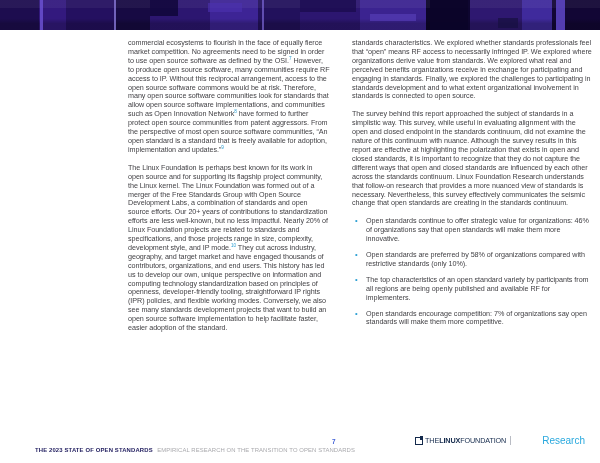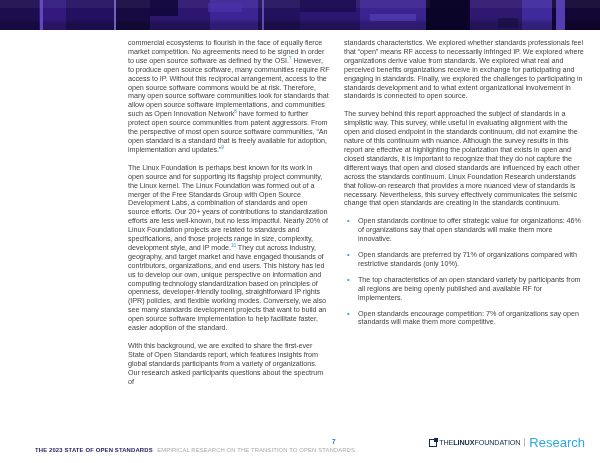--- a/index.html
+++ b/index.html
@@ -39,21 +39,21 @@
   .hb5{left:300px;width:56px;height:12px;background:#1a0b4c;opacity:.75;}
   .hb6{left:370px;width:46px;height:7px;top:14px;background:#5a41bd;opacity:.6;}
   .hb7{left:430px;width:40px;height:30px;background:#0b0429;opacity:.9;}
   .hb8{left:556px;width:9px;height:30px;background:#5f48c8;opacity:.85;}
   .hb9{left:498px;width:20px;height:10px;top:18px;background:#171040;opacity:.7;}
   .hb10{left:208px;width:34px;height:9px;top:3px;background:#4b31ad;opacity:.65;}
 
   
   .col{position:absolute;top:39px;color:var(--body-text);}
   .col-left{left:128px;width:202px;}
-  .col-right{left:344px;width:240px;}
+  .col-right{left:352px;width:240px;}
   .col p{
     margin:0 0 9px 0;font-size:7.2px;line-height:8.9px;
     letter-spacing:-0.05px;text-align:left;
   }
   sup{
     font-size:4.6px;line-height:0;vertical-align:super;
     color:var(--accent);
   }
   .intro{margin-bottom:7px !important;}
   .bullets{margin-top:1px;}
@@ -90,21 +90,21 @@
   }
   .lf-mark::after{
     content:"";position:absolute;right:-1.4px;top:-1.4px;
     width:3.4px;height:3.4px;background:var(--logo-navy);
   }
   .lf-text{font-size:7.2px;color:var(--logo-navy);letter-spacing:-0.1px;}
   .lf-text b{font-weight:bold;}
   .lf-sep{
     width:1px;height:9px;background:#b9bcc4;margin:0 4px;
   }
-  .lf-research{font-size:13px;color:var(--research-teal);}
+  .lf-research{font-size:10px;color:var(--research-teal);margin-left:27px;}
 </style>
 </head>
 <body>
 
 <div class="page">
 
   <div class="header-band">
     <div class="hb hb1"></div>
     <div class="hb hb2"></div>
     <div class="hb hb3"></div>
@@ -113,36 +113,35 @@
     <div class="hb hb6"></div>
     <div class="hb hb7"></div>
     <div class="hb hb8"></div>
     <div class="hb hb9"></div>
     <div class="hb hb10"></div>
   </div>
 
   <div class="col col-left">
       <p>commercial ecosystems to flourish in the face of equally fierce market competition. No agreements need to be signed in order to use open source software as defined by the OSI.<sup>7</sup> However, to produce open source software, many communities require RF access to IP. Without this reciprocal arrangement, access to the open source software commons would be at risk. Therefore, many open source software communities look for standards that allow open source software implementations, and communities such as Open Innovation Network<sup>8</sup> have formed to further protect open source communities from patent aggressors. From the perspective of most open source software communities, “An open standard is a standard that is freely available for adoption, implementation and updates.”<sup>9</sup></p>
       <p>The Linux Foundation is perhaps best known for its work in open source and for supporting its flagship project community, the Linux kernel. The Linux Foundation was formed out of a merger of the Free Standards Group with Open Source Development Labs, a combination of standards and open source efforts. Our 20+ years of contributions to standardization efforts are less well-known, but no less impactful. Nearly 20% of Linux Foundation projects are related to standards and specifications, and those projects range in size, complexity, development style, and IP mode.<sup>10</sup> They cut across industry, geography, and target market and have engaged thousands of contributors, organizations, and end users. This history has led us to develop our own, unique perspective on information and computing technology standardization based on principles of openness, developer-friendly tooling, straightforward IP rights (IPR) policies, and flexible working modes. Conversely, we also see many standards development projects that want to build an open source software implementation to help facilitate faster, easier adoption of the standard.</p>
-      <p>With this background, we are excited to share the first-ever State of Open Standards report, which features insights from global standards participants from a variety of organizations. Our research asked participants questions about the spectrum of</p>
     </div>
 
   <div class="col col-right">
     <div>
         <p>standards characteristics. We explored whether standards professionals feel that “open” means RF access to necessarily infringed IP. We explored where organizations derive value from standards. We explored what real and perceived benefits organizations receive in exchange for participating and engaging in standards. Finally, we explored the challenges to participating in standards development and to what extent organizational involvement in standards is connected to open source.</p>
         <p>The survey behind this report approached the subject of standards in a simplistic way. This survey, while useful in evaluating alignment with the open and closed endpoint in the standards continuum, did not examine the nature of this continuum with nuance. Although the survey results in this report are effective at highlighting the polarization that exists in open and closed standards, it is important to recognize that they do not capture the different ways that open and closed standards are influenced by each other across the standards continuum. Linux Foundation Research understands that follow-on research that provides a more nuanced view of standards is necessary. Nevertheless, this survey effectively communicates the seismic change that open standards are creating in the standards continuum.</p>
       </div>
     <div class="bullets">
         <div class="bullet">
           <span class="bullet-dot">•</span>
           <span class="bullet-text">Open standards continue to offer strategic value for organizations: 46% of organizations say that open standards will make them more innovative.</span>
         </div>
         <div class="bullet">
           <span class="bullet-dot">•</span>
-          <span class="bullet-text">Open standards are preferred by 71% of organizations compared with restrictive standards (only 10%).</span>
+          <span class="bullet-text">Open standards are preferred by 58% of organizations compared with restrictive standards (only 10%).</span>
         </div>
         <div class="bullet">
           <span class="bullet-dot">•</span>
           <span class="bullet-text">The top characteristics of an open standard variety by participants from all regions are being openly published and available RF for implementers.</span>
         </div>
         <div class="bullet">
           <span class="bullet-dot">•</span>
           <span class="bullet-text">Open standards encourage competition: 7% of organizations say open standards will make them more competitive.</span>
         </div>
       </div>

